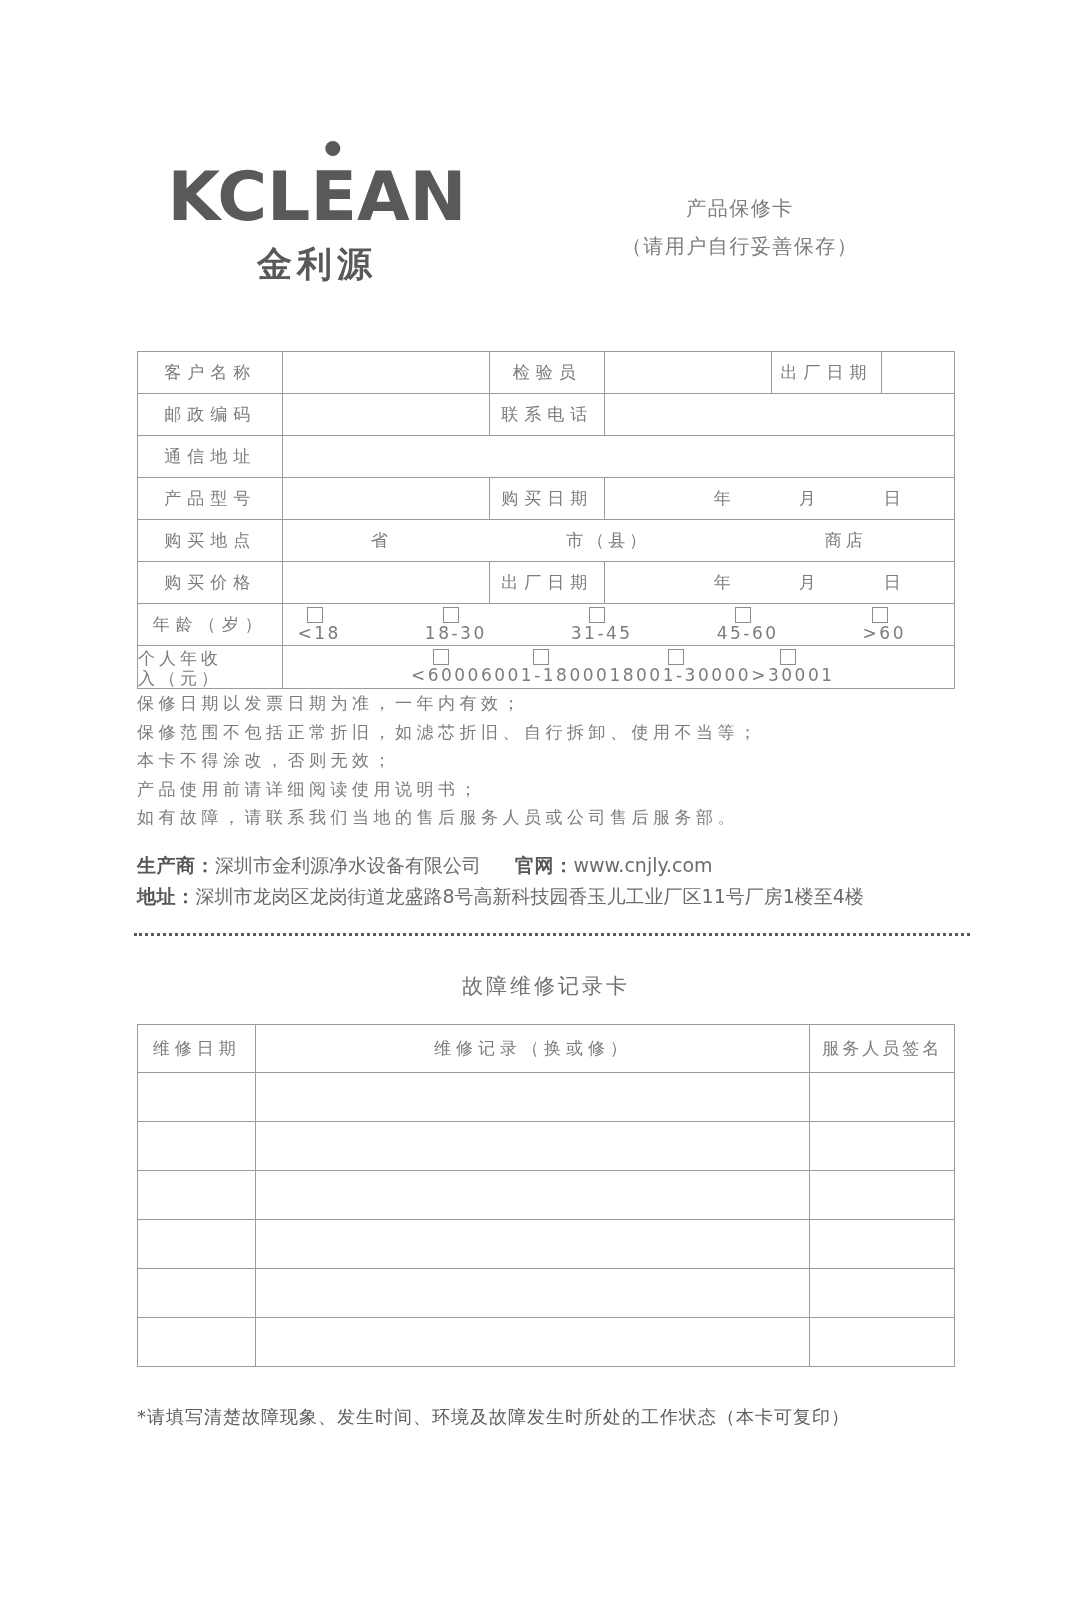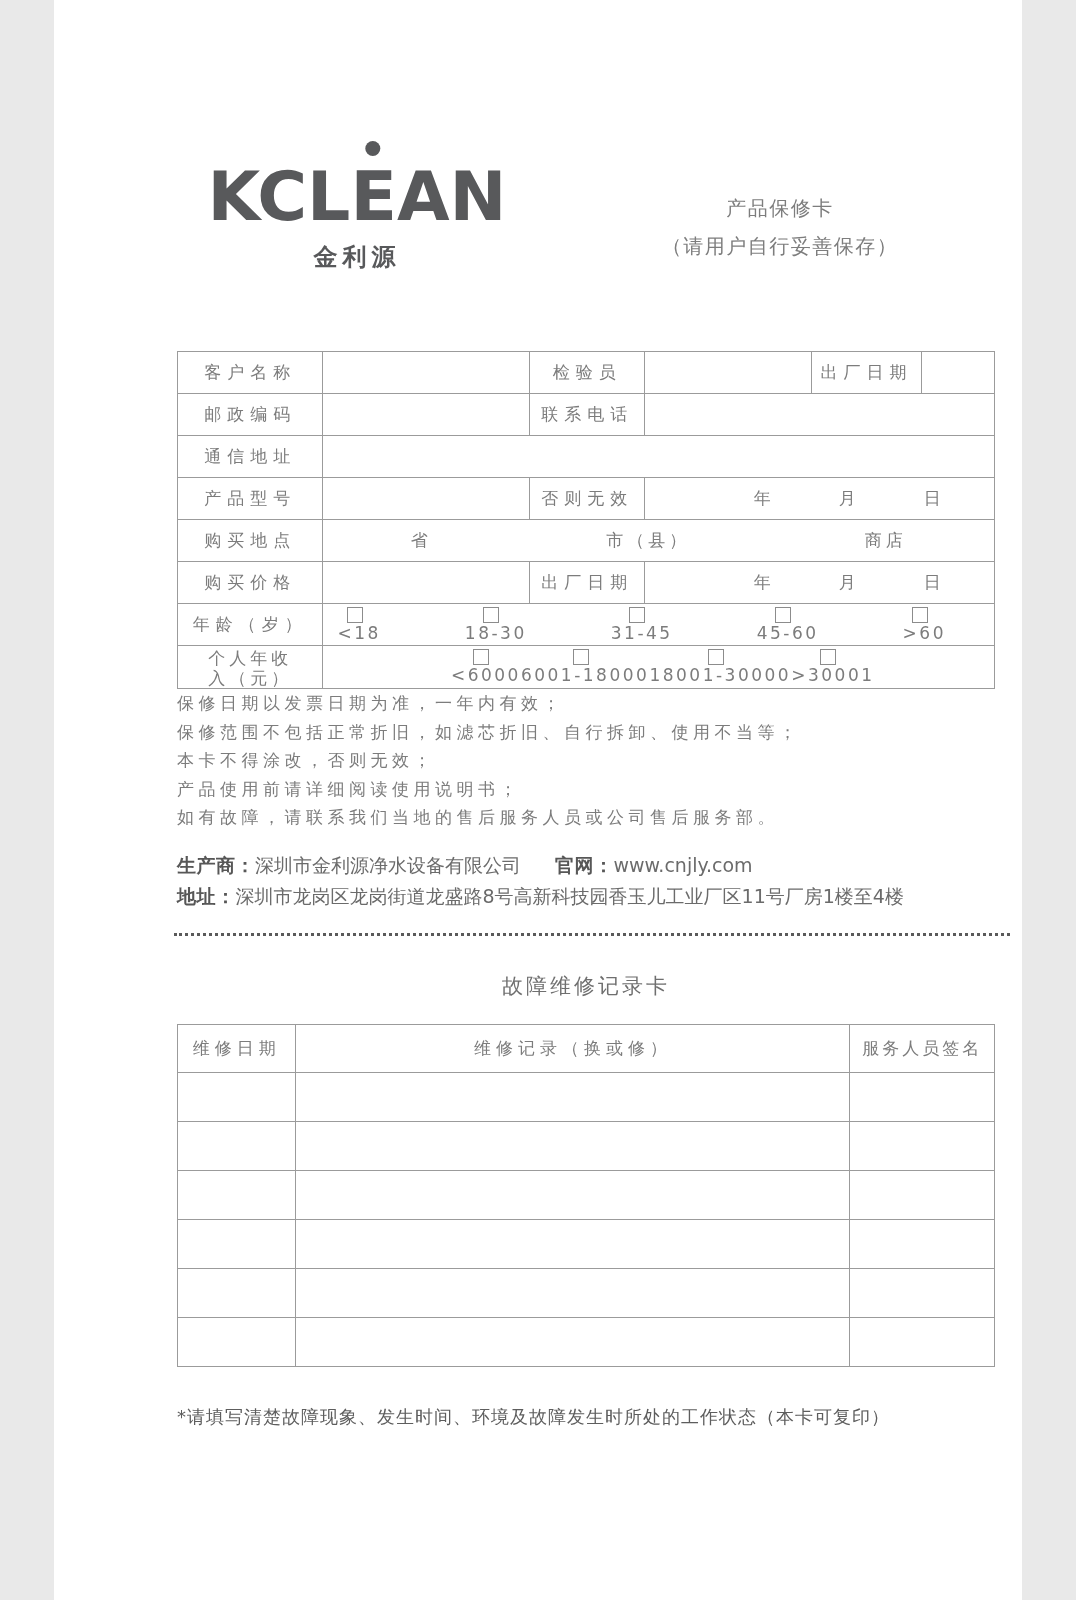--- a/index.html
+++ b/index.html
@@ -1,23 +1,24 @@
 <!DOCTYPE html>
 <html><head>
 <meta charset="utf-8">
 <style>
   html,body { margin:0; padding:0; background:#e9e9e9; }
   .page {
     position: relative;
-    width: 968px; height: 1600px;
+    width: 1076px; height: 1600px;
     background: #ffffff;
     margin: 0 auto;
     font-family: "DejaVu Sans", sans-serif;
     box-sizing: border-box;
     overflow: hidden;
+    padding-left: 14px;
   }
   .content { width: 818px; margin-left: 123px; }
 
   
   .brand-header {
     display: flex; justify-content: space-between;
     padding-top: 163px; height: 140px;
   }
   .logo { width: 300px; margin-left: 30px; text-align: center; color:#58595b; }
   .logo-en {
@@ -25,38 +26,38 @@
     font-size: 68px; font-weight: bold; letter-spacing: 0px;
     line-height: 1.0; color:#58595b; white-space: nowrap;
   }
   .e-wrap { position: relative; display: inline-block; }
   .e-dot {
     position: absolute; top: -22px; left: 50%; transform: translateX(-58%);
     width: 15px; height: 15px; border-radius: 50%; background:#58595b;
   }
   .logo-cn {
     margin-top: 10px;
-    font-size: 24px; font-weight: bold; letter-spacing: 5px; color:#58595b;
+    font-size: 35px; font-weight: bold; letter-spacing: 5px; color:#58595b;
   }
   .header-text {
     margin-top: 26px; width: 430px; text-align: center;
     color:#7d7d7d; font-size: 20px; line-height: 38px; letter-spacing: 1.5px;
     white-space: nowrap;
   }
 
   
   table { border-collapse: collapse; width: 818px; table-layout: fixed; }
   td, th {
     border: 1px solid #9b9b9b;
     color: #7c7c7c; font-size: 17px; font-weight: normal;
     padding: 0; height: 42px; box-sizing: border-box;
   }
   .info-table { margin-top: 48px; }
   .lbl { text-align: center; letter-spacing: 6px; }
-  .lbl2 { text-align: center; letter-spacing: 4px; line-height: 20px; padding-top: 2px; }
+  .lbl2 { text-align: left; letter-spacing: 4px; line-height: 20px; padding-top: 2px; }
   .ymd { }
   .ymd-flex { display:flex; justify-content:center; gap:68px; padding-left:55px; letter-spacing:0; }
   .place-flex { display:flex; justify-content:space-around; letter-spacing:4px; }
   .opt-flex { display:flex; align-items:center; }
   .opt-age { justify-content:space-between; padding:0 48px 0 14px; }
   .opt-inc { justify-content:center; padding:0 6px 0 14px; }
   .opt { display:flex; align-items:center; white-space:nowrap; letter-spacing:2.5px; color:#7c7c7c; font-size:17px;flex-direction:column; }
   .cb {
     display:inline-block; width:16px; height:16px; box-sizing:border-box;
     border: 1.5px solid #8c8c8c; margin-right: 9px; background:#fff;
@@ -136,21 +137,21 @@
         <td class="lbl">联系电话</td>
         <td colspan="3"></td>
       </tr>
       <tr>
         <td class="lbl">通信地址</td>
         <td colspan="5"></td>
       </tr>
       <tr>
         <td class="lbl">产品型号</td>
         <td></td>
-        <td class="lbl">否则无效</td>
+        <td class="lbl">购买日期</td>
         <td colspan="3" class="ymd">
           <div class="ymd-flex">
             <span>年</span>
             <span>月</span>
             <span>日</span>
           </div>
         </td>
       </tr>
       <tr>
         <td class="lbl">购买地点</td>

